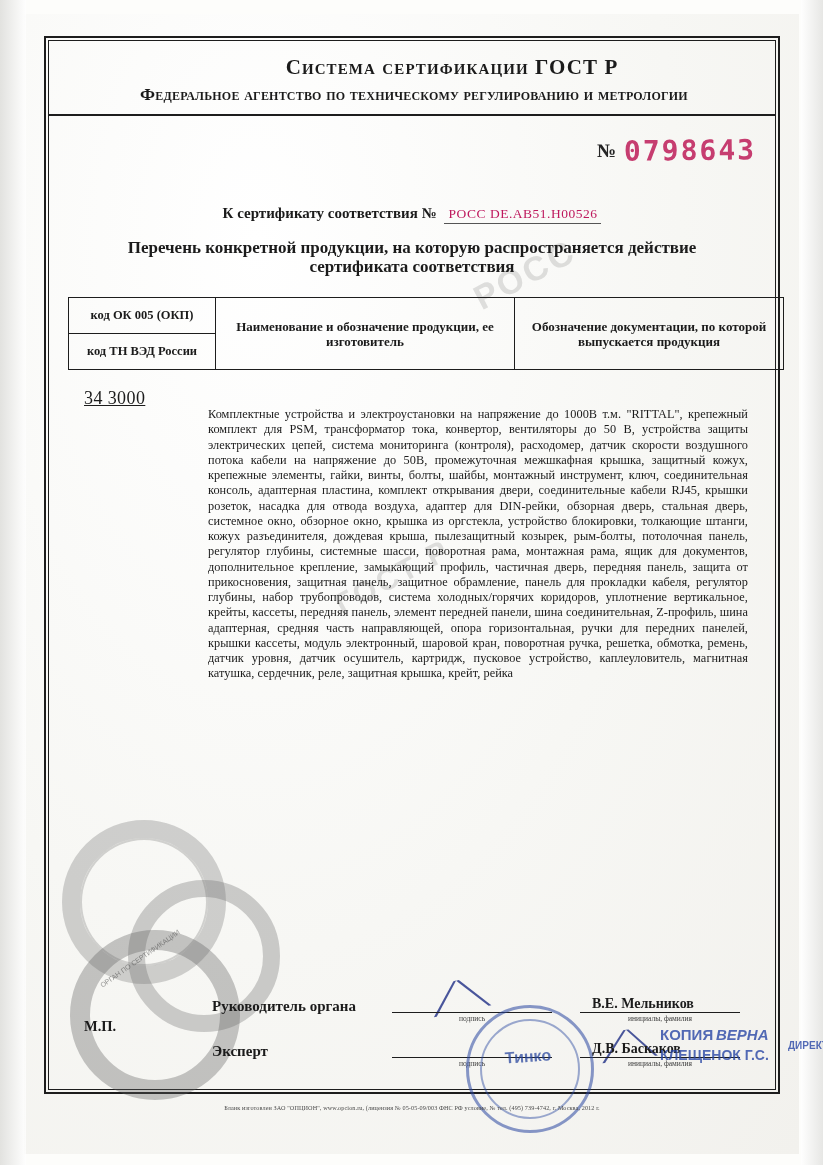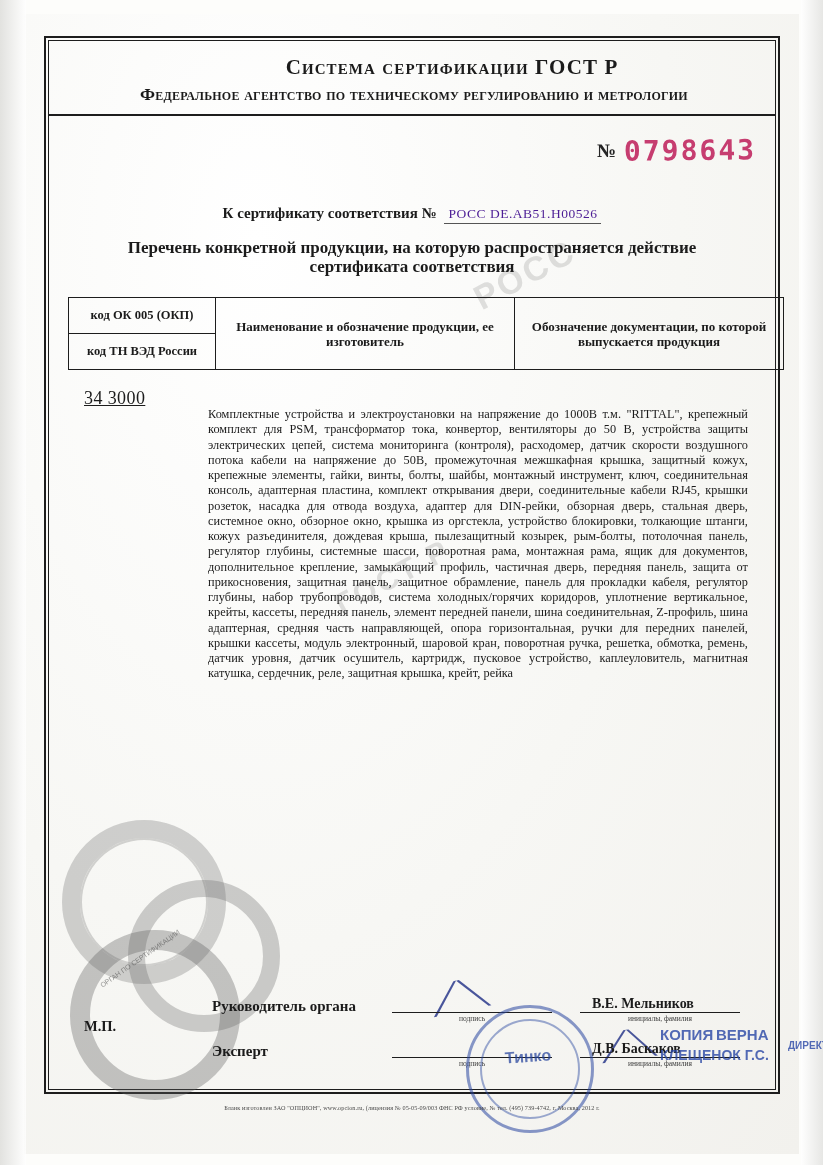--- a/index.html
+++ b/index.html
@@ -113,21 +113,21 @@
     width: 728px;
     text-align: center;
     font-size: 15px;
     font-weight: bold;
   }
   .cert-no {
     display: inline-block;
     font-weight: normal;
     font-size: 13.5px;
     letter-spacing: .5px;
-    color: #4c1d95;
+    color: #be185d;
     border-bottom: 1px solid #555;
     padding: 0 4px 1px 4px;
     margin-left: 4px;
   }
   .subtitle {
     position: absolute;
     left: 95px; top: 238px;
     width: 634px;
     text-align: center;
     font-size: 17px;
@@ -324,21 +324,21 @@
     pointer-events: none;
   }
   .kopia {
     position: absolute;
     color: rgba(40,70,165,.80);
     font-family: "Liberation Sans", sans-serif;
     font-weight: bold;
     pointer-events: none;
   }
   .kopia1 { left: 660px; top: 1026px; font-size: 15px; }
-  .kopia2 { left: 716px; top: 1026px; font-size: 15px; }
+  .kopia2 { left: 716px; top: 1026px; font-size: 15px; font-style: italic; }
   .kopia3 { left: 660px; top: 1047px; font-size: 14px; }
   .kopia4 { left: 754px; top: 1040px; font-size: 10px; margin-left: 34px; }
 
   .scan-edge-l {
     position: absolute;
     left: 0; top: 0; width: 26px; height: 1165px;
     background: linear-gradient(90deg, #d9d9d6 0%, #ffffff 100%);
     opacity: .75;
   }
   .scan-edge-r {

